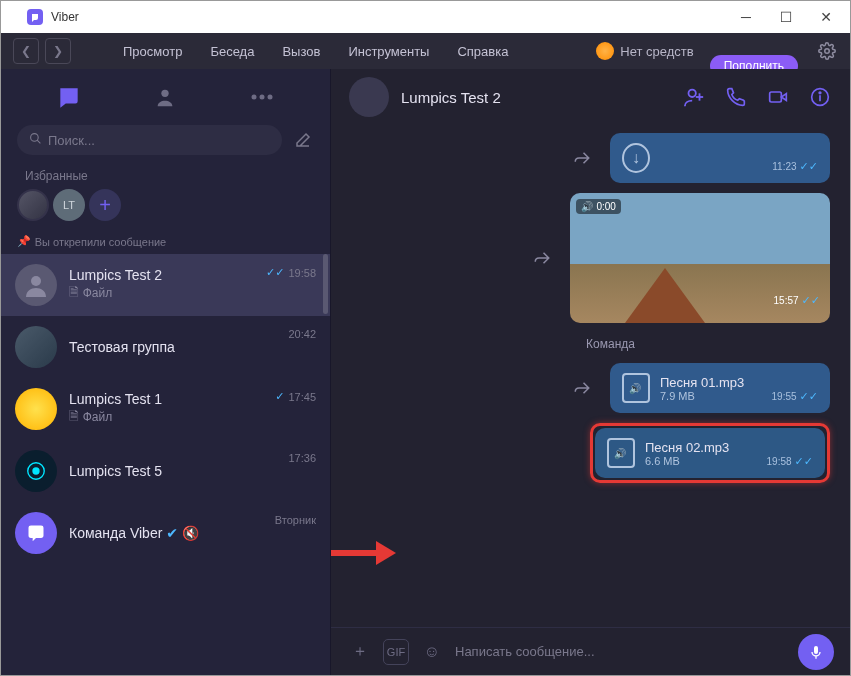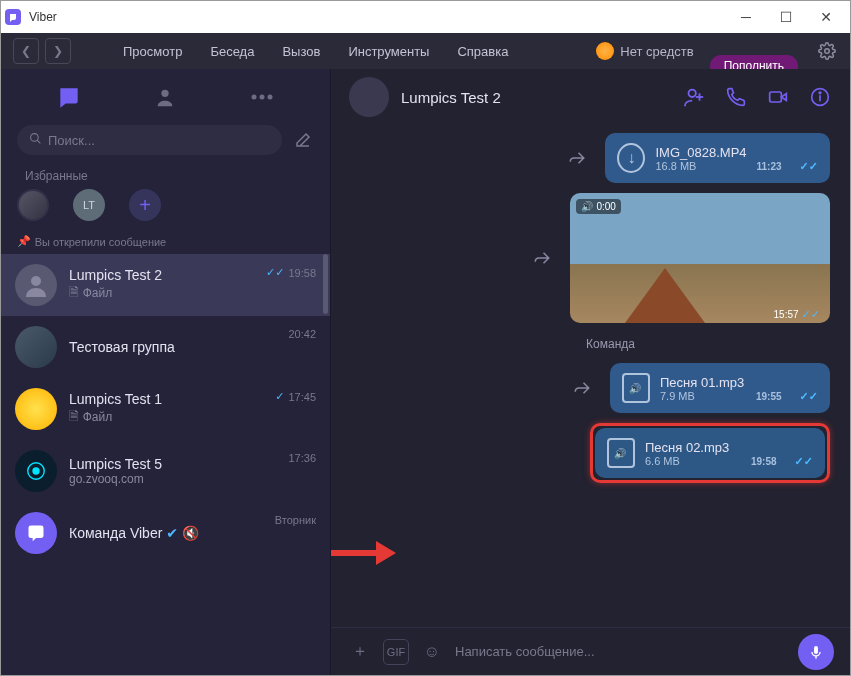--- a/index.html
+++ b/index.html
@@ -1,42 +1,42 @@
 <!DOCTYPE html>
 <html><head>
 <meta charset="utf-8">
 <style>
 * { margin:0; padding:0; box-sizing:border-box; font-family:-apple-system,Segoe UI,Arial,sans-serif; }
 body { background:#e8e8e8; display:flex; justify-content:center; align-items:center; height:100vh; }
 .frame { width:851px; height:676px; background:#fff; border:1px solid #999; box-shadow:0 2px 8px rgba(0,0,0,.3); display:flex; flex-direction:column; }
 
-.titlebar { height:32px; background:#fff; display:flex; align-items:center; padding:0 4px 0 4px; font-size:12px; color:#333; }
+.titlebar { height:32px; background:#fff; display:flex; align-items:center; padding:0 4px 0 26px; font-size:12px; color:#333; }
 .titlebar .logo { width:16px; height:16px; border-radius:4px; background:#7360f2; margin-right:8px; display:flex; align-items:center; justify-content:center; }
 .titlebar .winbtns { margin-left:auto; display:flex; }
 .titlebar .wbtn { width:40px; height:28px; display:flex; align-items:center; justify-content:center; font-size:14px; color:#444; }
 
 .menubar { height:36px; background:#2b2a38; display:flex; align-items:center; padding:0 12px; color:#b8b6c8; font-size:13px; gap:4px; }
 .navbtn { width:26px; height:26px; border:1px solid #4a4858; border-radius:4px; display:flex; align-items:center; justify-content:center; color:#7a788c; font-size:12px; margin-right:2px;}
 .menuitem { padding:0 12px; color:#c4c2d4; }
 .balance { margin-left:auto; display:flex; align-items:center; gap:6px; color:#b8b6c8; }
 .coin { width:18px; height:18px; border-radius:50%; background:radial-gradient(circle,#ffb347,#ff8c00); }
-.topup { background:#701a75; color:#fff; padding:4px 14px; border-radius:12px; font-size:12px; margin-left:10px;margin-top:29px; }
+.topup { background:#8b5cf6; color:#fff; padding:4px 14px; border-radius:12px; font-size:12px; margin-left:10px;margin-top:29px; }
 .gear { width:22px; height:22px; margin-left:12px; display:flex; align-items:center; justify-content:center; color:#8e8ca0;}
 
 .main { flex:1; display:flex; background:#1f1e2c; overflow:hidden; }
 
 .sidebar { width:330px; background:#24233a; display:flex; flex-direction:column; border-right:1px solid #18172a;}
 .tabs { height:56px; display:flex; align-items:center; justify-content:space-around; padding:0 20px; }
 .tab { width:28px; height:28px; display:flex; align-items:center; justify-content:center; color:#6e6c84; }
 .tab.active { color:#7360f2; }
 .searchrow { display:flex; align-items:center; gap:10px; padding:0 16px 10px; }
 .search { flex:1; height:30px; background:#2e2d44; border-radius:15px; display:flex; align-items:center; color:#7a788c; font-size:13px; padding:0 12px; }
 .compose { width:22px; height:22px; color:#7a788c; display:flex; align-items:center; justify-content:center;}
 .section-label { color:#7a788c; font-size:12px; padding:4px 24px 6px; }
-.favrow { display:flex; gap:24px; padding:0 16px 10px; }
+.favrow { display:flex; gap:4px; padding:0 16px 10px; }
 .favicon { width:32px; height:32px; border-radius:50%; background:#555; border:2px solid #34324a;}
 .favlt { width:32px; height:32px; border-radius:50%; background:#5e6c78; color:#cfd6dc; display:flex; align-items:center; justify-content:center; font-size:11px; }
 .favadd { width:32px; height:32px; border-radius:50%; background:#35345a; color:#7360f2; display:flex; align-items:center; justify-content:center; font-size:20px; }
 .chatlist { flex:1; overflow:hidden; position:relative;}
 .chat { display:flex; align-items:center; gap:12px; padding:10px 14px; color:#c4c2d4; }
 .chat.active { background:#3a3958; }
 .avatar { width:42px; height:42px; border-radius:50%; background:#5a5972; flex-shrink:0; display:flex; align-items:center; justify-content:center; overflow:hidden;}
 .lemon { background:radial-gradient(circle,#ffe14d,#ffb300); }
 .cyan { background:#0a1e2e; }
 .viberav { background:#7360f2; }
@@ -55,25 +55,25 @@
 .convaction { width:24px; height:24px; display:flex; align-items:center; justify-content:center;}
 .messages { flex:1; padding:8px 20px 8px 60px; overflow:hidden; display:flex; flex-direction:column; gap:10px; position:relative;}
 .msgrow { display:flex; justify-content:flex-end; align-items:center; gap:18px; }
 .share { color:#8a88a0; width:20px; height:20px; display:flex; align-items:center; justify-content:center;}
 .bubble { background:#305a8c; border-radius:10px; padding:10px 12px; display:flex; align-items:center; gap:10px; min-width:220px; color:#e4e2f0; position:relative;}
 .bubble.alt { background:#2d5885; }
 .filebubble .fname { font-size:13px; }
 .filebubble .fsize { font-size:11px; color:#b0c4de; }
 .fileicon { width:28px; height:30px; border:2px solid #b0c4de; border-radius:4px; display:flex; align-items:center; justify-content:center; color:#b0c4de; font-size:10px;}
 .dlicon { width:28px; height:30px; border:2px solid #b0c4de; border-radius:50%; display:flex; align-items:center; justify-content:center; color:#b0c4de;}
-.timestamp { font-size:10px; color:#a8c0de; margin-left:auto; align-self:flex-end; display:flex; align-items:center; gap:18px;font-weight:bold;}
+.timestamp { font-size:10px; color:#a8c0de; margin-left:auto; align-self:flex-end; display:flex; align-items:center; gap:3px;}
 .ticks { color:#4db8ff; font-size:11px;}
 .videothumb { width:260px; height:130px; border-radius:10px; background:linear-gradient(#7aa5c4 0%, #7aa5c4 55%, #8a7550 55%, #a68760 100%); position:relative; }
 .videotime { position:absolute; top:6px; left:6px; background:rgba(0,0,0,.5); border-radius:4px; color:#fff; font-size:10px; padding:2px 5px; display:flex; align-items:center; gap:3px;}
-.vts { position:absolute; bottom:2px; right:10px; font-size:10px; color:#fff; display:flex; align-items:center; gap:3px; }
+.vts { position:absolute; bottom:16px; right:10px; font-size:10px; color:#fff; display:flex; align-items:center; gap:3px; }
 .datediv { text-align:center; color:#9a98b0; font-size:12px; margin:4px 0 2px; }
 .highlight-box { border:3px solid #e53935; border-radius:10px; padding:2px; box-shadow:0 0 6px rgba(229,57,53,.5);}
 .arrow { position:absolute; left:-5px; top:410px; color:#e53935; font-size:36px; }
 .inputbar { height:48px; display:flex; align-items:center; gap:10px; padding:0 16px; border-top:1px solid #2e2d44;}
 .inputbtn { width:26px; height:26px; color:#6e6c84; display:flex; align-items:center; justify-content:center; border:1px solid #44435a; border-radius:5px; font-size:11px;}
 .inputbtn.noborder { border:none; font-size:16px;}
 .msginput { flex:1; color:#7a788c; font-size:13px; }
 .micbtn { width:36px; height:36px; border-radius:50%; background:#7360f2; color:#fff; display:flex; align-items:center; justify-content:center;}
 
 </style>
@@ -212,21 +212,20 @@
         </div>
         <div class="chat">
           <div class="avatar cyan">
             <svg width="22" height="22" viewBox="0 0 24 24" fill="#00e5ff">
                 <circle cx="12" cy="12" r="4"></circle>
                 <circle cx="12" cy="12" r="9" fill="none" stroke="#00e5ff" stroke-width="1.5"></circle>
               </svg>
           </div>
           <div class="chatmain">
             <div class="chatname">Lumpics Test 5</div>
-            <div class="chatpreview">go.zvooq.com</div>
           </div>
           <div class="chattime">17:36</div>
         </div>
         <div class="chat">
           <div class="avatar viberav">
             <svg width="20" height="20" viewBox="0 0 24 24" fill="#fff">
                 <path d="M6 3c-2 0-3 1-3 3v9c0 2 1 3 3 3h2v4l4-4h6c2 0 3-1 3-3V6c0-2-1-3-3-3H6z"></path>
               </svg>
           </div>
           <div class="chatmain">
@@ -273,24 +272,20 @@
       <div class="messages">
 
         <div class="msgrow">
           <div class="share">
               <svg width="18" height="18" viewBox="0 0 24 24" fill="none" stroke="currentColor" stroke-width="2">
                 <path d="M14 5l7 7-7 7M21 12H8c-3 0-5 2-5 5v0"></path>
               </svg>
             </div>
           <div class="bubble filebubble">
             <div class="dlicon">↓</div>
-            <div>
-              <div class="fname">IMG_0828.MP4</div>
-              <div class="fsize">16.8 MB</div>
-            </div>
             <div class="timestamp">
                 <span>11:23</span>
                 <span class="ticks">✓✓</span>
               </div>
           </div>
         </div>
 
         <div class="msgrow">
           <div class="share">
               <svg width="18" height="18" viewBox="0 0 24 24" fill="none" stroke="currentColor" stroke-width="2">

